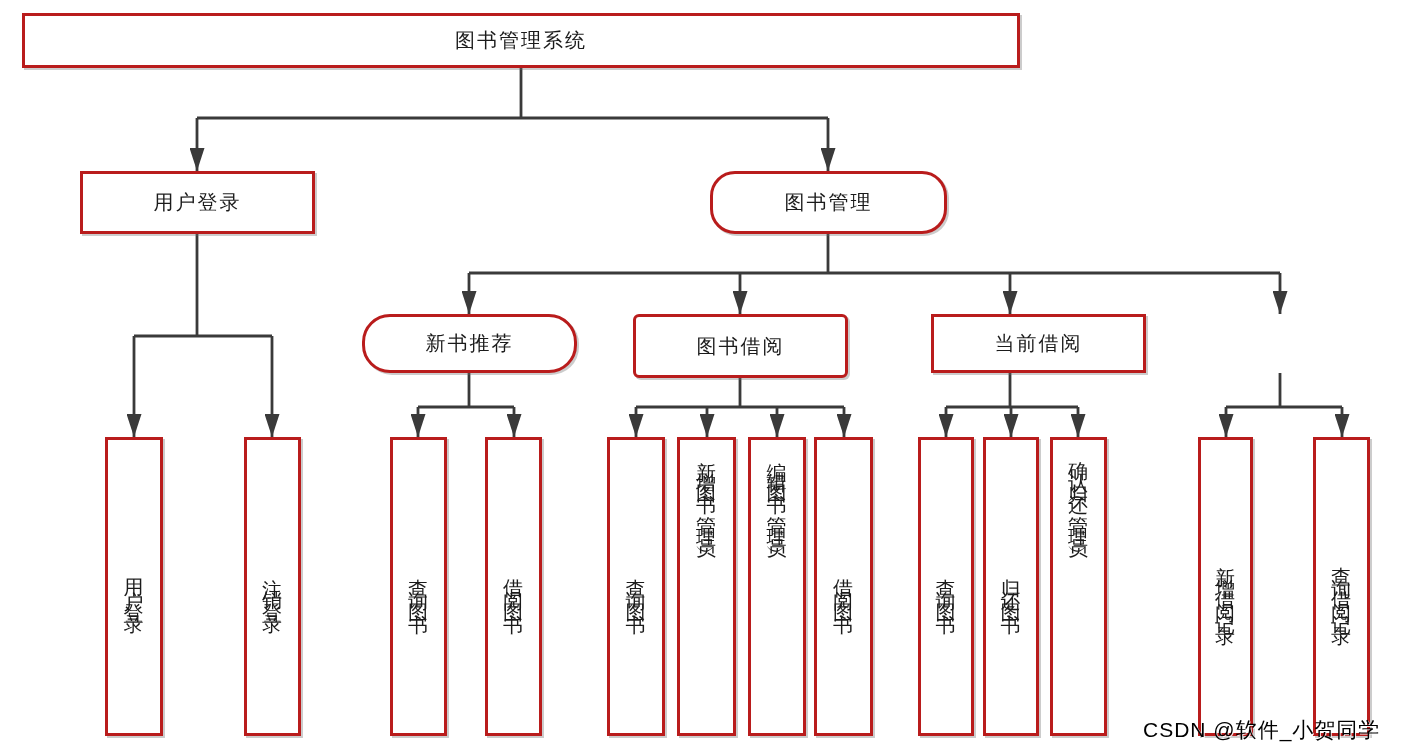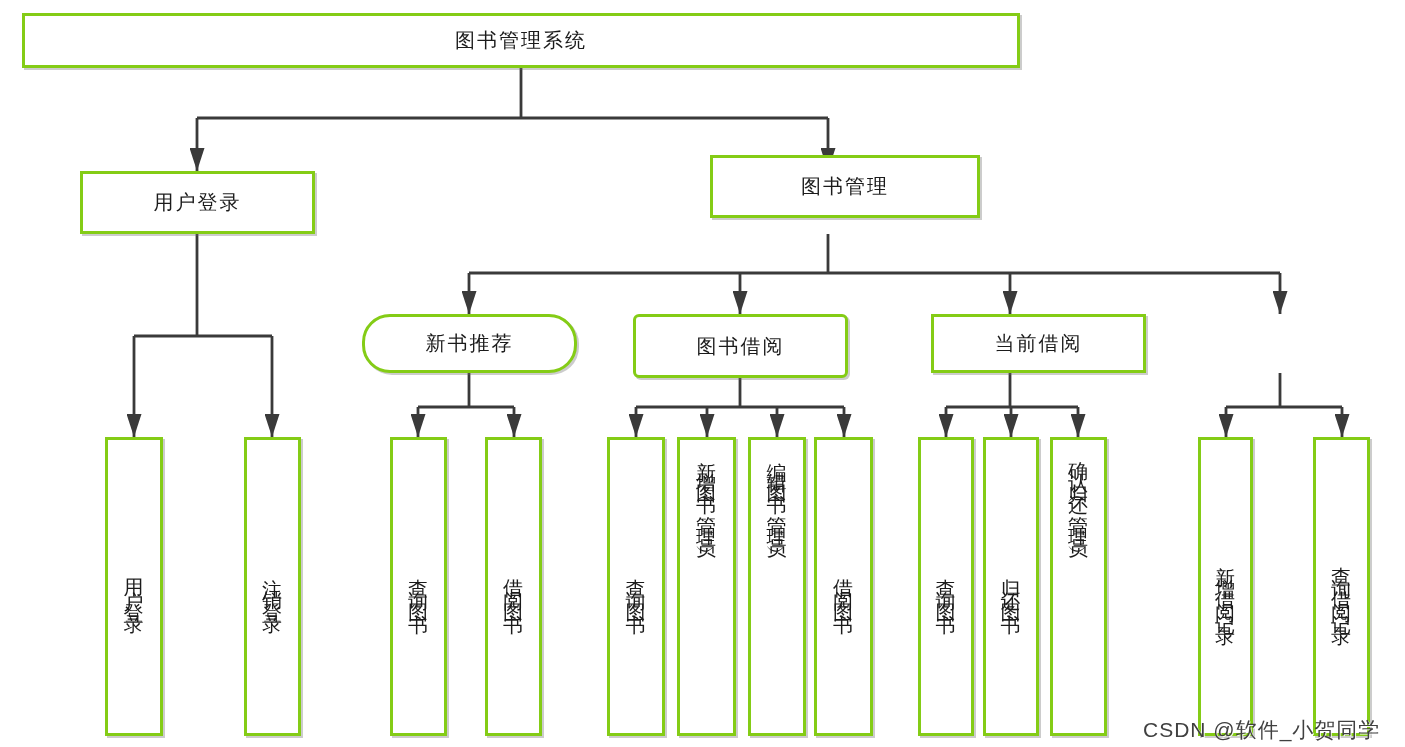--- a/index.html
+++ b/index.html
@@ -14,21 +14,21 @@
   .connectors {
     position: absolute;
     left: 0; top: 0;
     width: 1405px; height: 747px;
     z-index: 1;
   }
   .node {
     position: absolute;
     box-sizing: border-box;
     background: #ffffff;
-    border: 3px solid #84cc16;
+    border: 3px solid #b91c1c;
     box-shadow: 2px 2px 0 rgba(110,110,110,0.35);
     display: flex;
     align-items: center;
     justify-content: center;
     font-size: 20px;
     color: #1b1b1b;
     letter-spacing: 2px;
     z-index: 2;
     white-space: nowrap;
   }
@@ -43,21 +43,21 @@
     justify-content: flex-start;
     padding-top: 6px;
     letter-spacing: 11px;
   }
   .watermark {
     position: absolute;
     left: 1143px;
     top: 716px;
     z-index: 5;
     font-size: 21px;
-    color: #404040;
+    color: #000000;
     letter-spacing: 1px;
     text-shadow: 1px 1px 0 rgba(255,255,255,0.9);
     white-space: nowrap;
   }
 </style>
 </head>
 <body>
 
 <div class="stage">
 
@@ -107,21 +107,21 @@
       <line x1="1280" y1="373" x2="1280" y2="407"></line>
       <line x1="1226" y1="407" x2="1342" y2="407"></line>
       <line x1="1226" y1="407" x2="1226" y2="437" marker-end="url(#arw)"></line>
       <line x1="1342" y1="407" x2="1342" y2="437" marker-end="url(#arw)"></line>
     </g>
   </svg>
 
   <div class="node" style="left:22px; top:13px; width:998px; height:55px;">图书管理系统</div>
 
   <div class="node" style="left:80px; top:171px; width:235px; height:63px;">用户登录</div>
-  <div class="node" style="left:710px; top:155px; width:270px; height:63px;">图书管理</div>
+  <div class="node" style="left:710px; top:171px; width:237px; height:63px;border-radius:25px;">图书管理</div>
 
   <div class="node" style="left:362px; top:314px; width:215px; height:59px;border-radius:28px;">新书推荐</div>
   <div class="node" style="left:633px; top:314px; width:215px; height:64px;border-radius:6px;">图书借阅</div>
   <div class="node" style="left:903px; top:314px; width:215px; height:59px;margin-left:28px;">当前借阅</div>
 
   <div class="node vnode" style="left:105px; top:437px; width:58px; height:299px;">用户登录</div>
   <div class="node vnode" style="left:244px; top:437px; width:57px; height:299px;">注销登录</div>
 
   <div class="node vnode" style="left:390px; top:437px; width:57px; height:299px;">查询图书</div>
   <div class="node vnode" style="left:485px; top:437px; width:57px; height:299px;">借阅图书</div>

